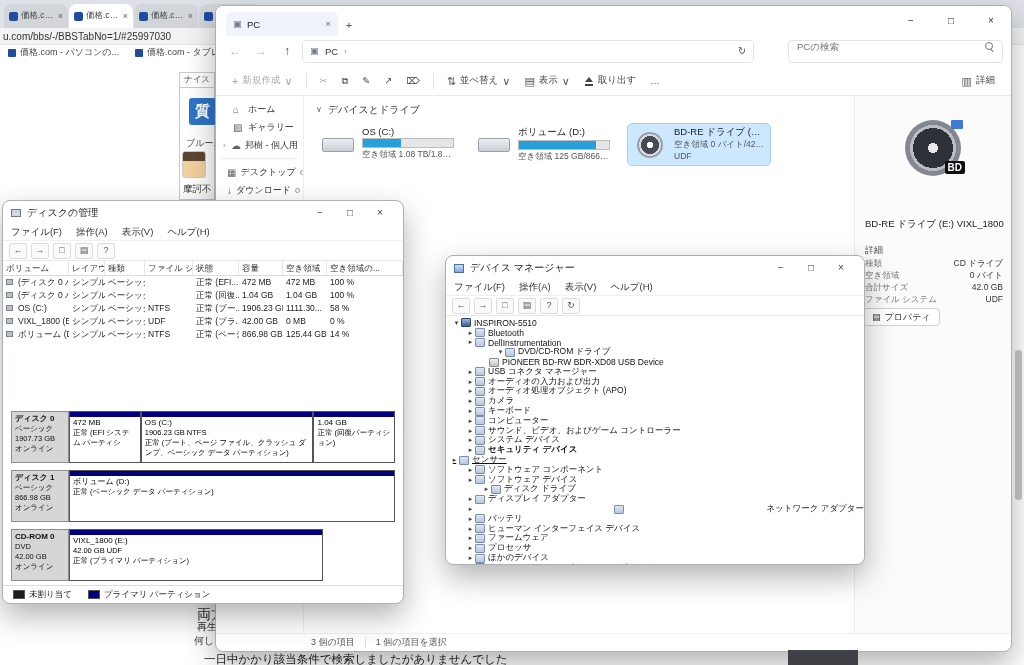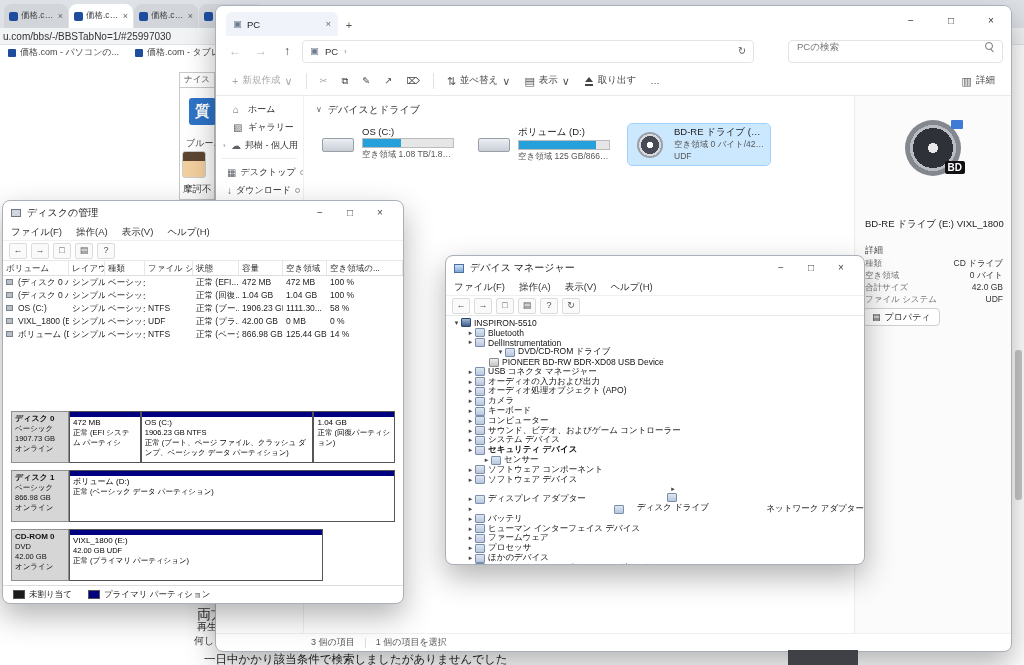--- a/index.html
+++ b/index.html
@@ -711,41 +711,41 @@
         <span class="nicon" data-icon="category"></span>
         <span>システム デバイス</span>
       </div>
 
       <div class="trow" style="padding-left: 20px; font-weight: bold;">
         <span class="arr">▸</span>
         <span class="nicon" data-icon="category"></span>
         <span>セキュリティ デバイス</span>
       </div>
 
+      <div class="trow" style="padding-left: 4px; text-decoration: underline;">
+        <span class="arr">▸</span>
+        <span class="nicon" data-icon="category"></span>
+        <span>センサー</span>
+      </div>
+
+      <div class="trow" style="padding-left: 20px;">
+        <span class="arr">▸</span>
+        <span class="nicon" data-icon="category"></span>
+        <span>ソフトウェア コンポーネント</span>
+      </div>
+
+      <div class="trow" style="padding-left: 20px;">
+        <span class="arr">▸</span>
+        <span class="nicon" data-icon="category"></span>
+        <span>ソフトウェア デバイス</span>
+      </div>
+
       <div class="trow" style="padding-left: 36px;">
         <span class="arr">▸</span>
         <span class="nicon" data-icon="category"></span>
-        <span>センサー</span>
-      </div>
-
-      <div class="trow" style="padding-left: 20px;">
-        <span class="arr">▸</span>
-        <span class="nicon" data-icon="category"></span>
-        <span>ソフトウェア コンポーネント</span>
-      </div>
-
-      <div class="trow" style="padding-left: 20px;">
-        <span class="arr">▸</span>
-        <span class="nicon" data-icon="category"></span>
-        <span>ソフトウェア デバイス</span>
-      </div>
-
-      <div class="trow" style="padding-left: 36px; flex-direction: column;">
-        <span class="arr">▸</span>
-        <span class="nicon" data-icon="category"></span>
         <span>ディスク ドライブ</span>
       </div>
 
       <div class="trow" style="padding-left: 20px;">
         <span class="arr">▸</span>
         <span class="nicon" data-icon="category"></span>
         <span>ディスプレイ アダプター</span>
       </div>
 
       <div class="trow" style="padding-left: 20px; justify-content: space-between;">

